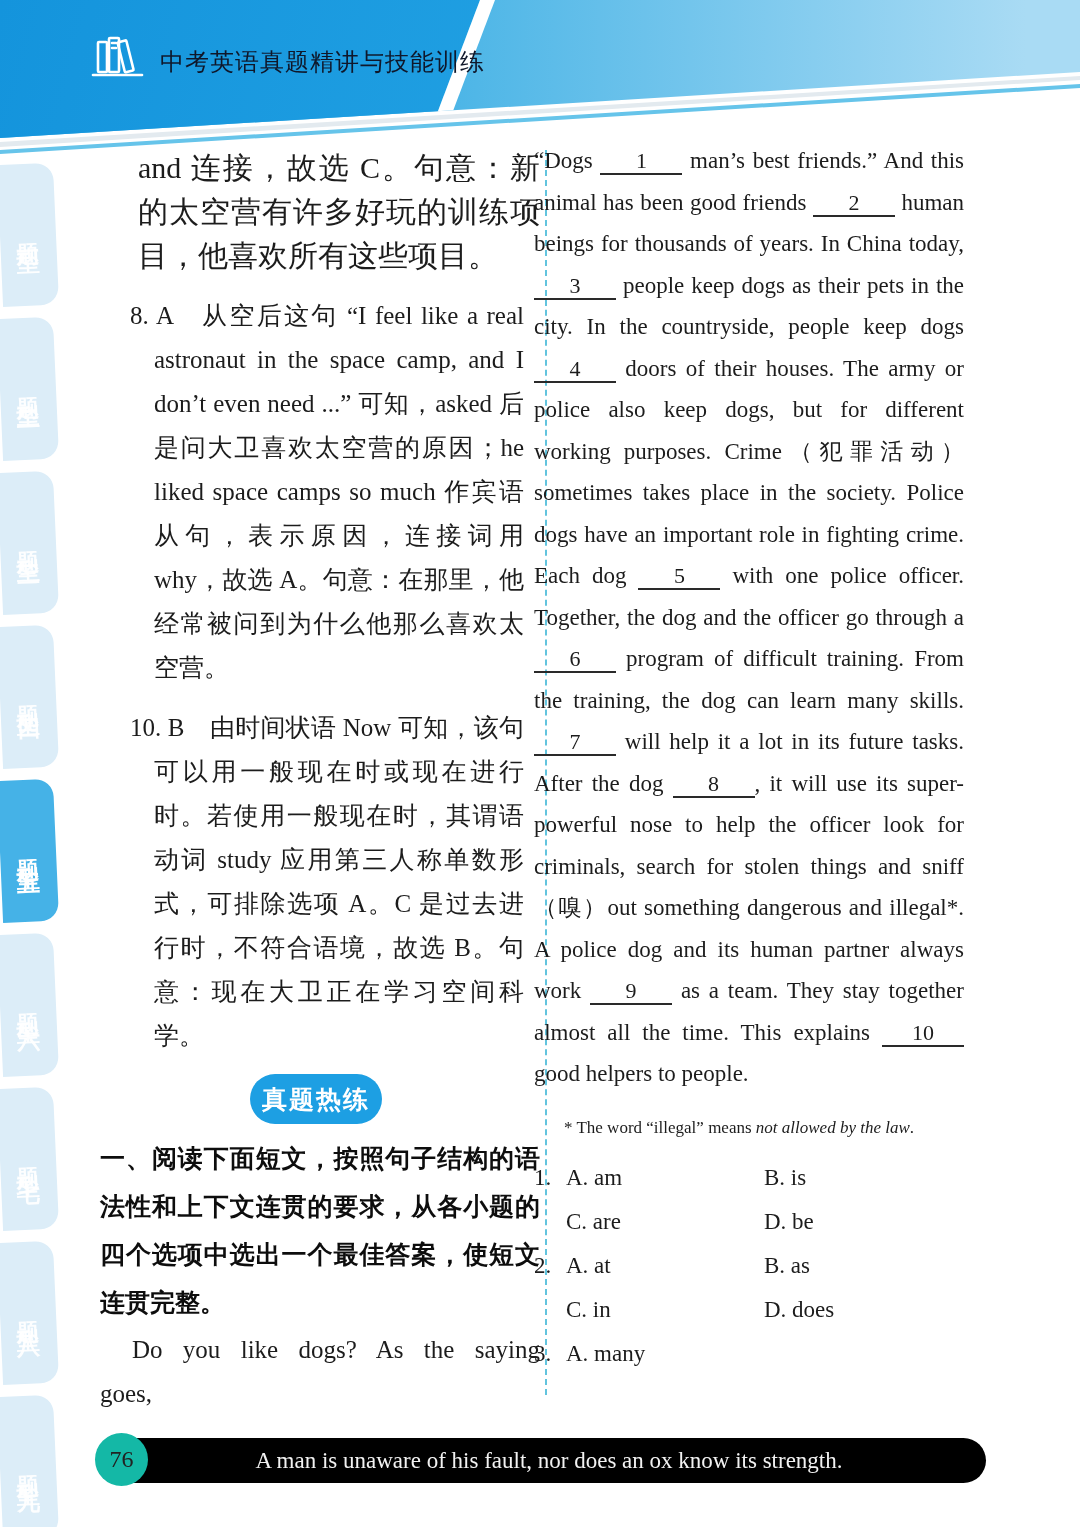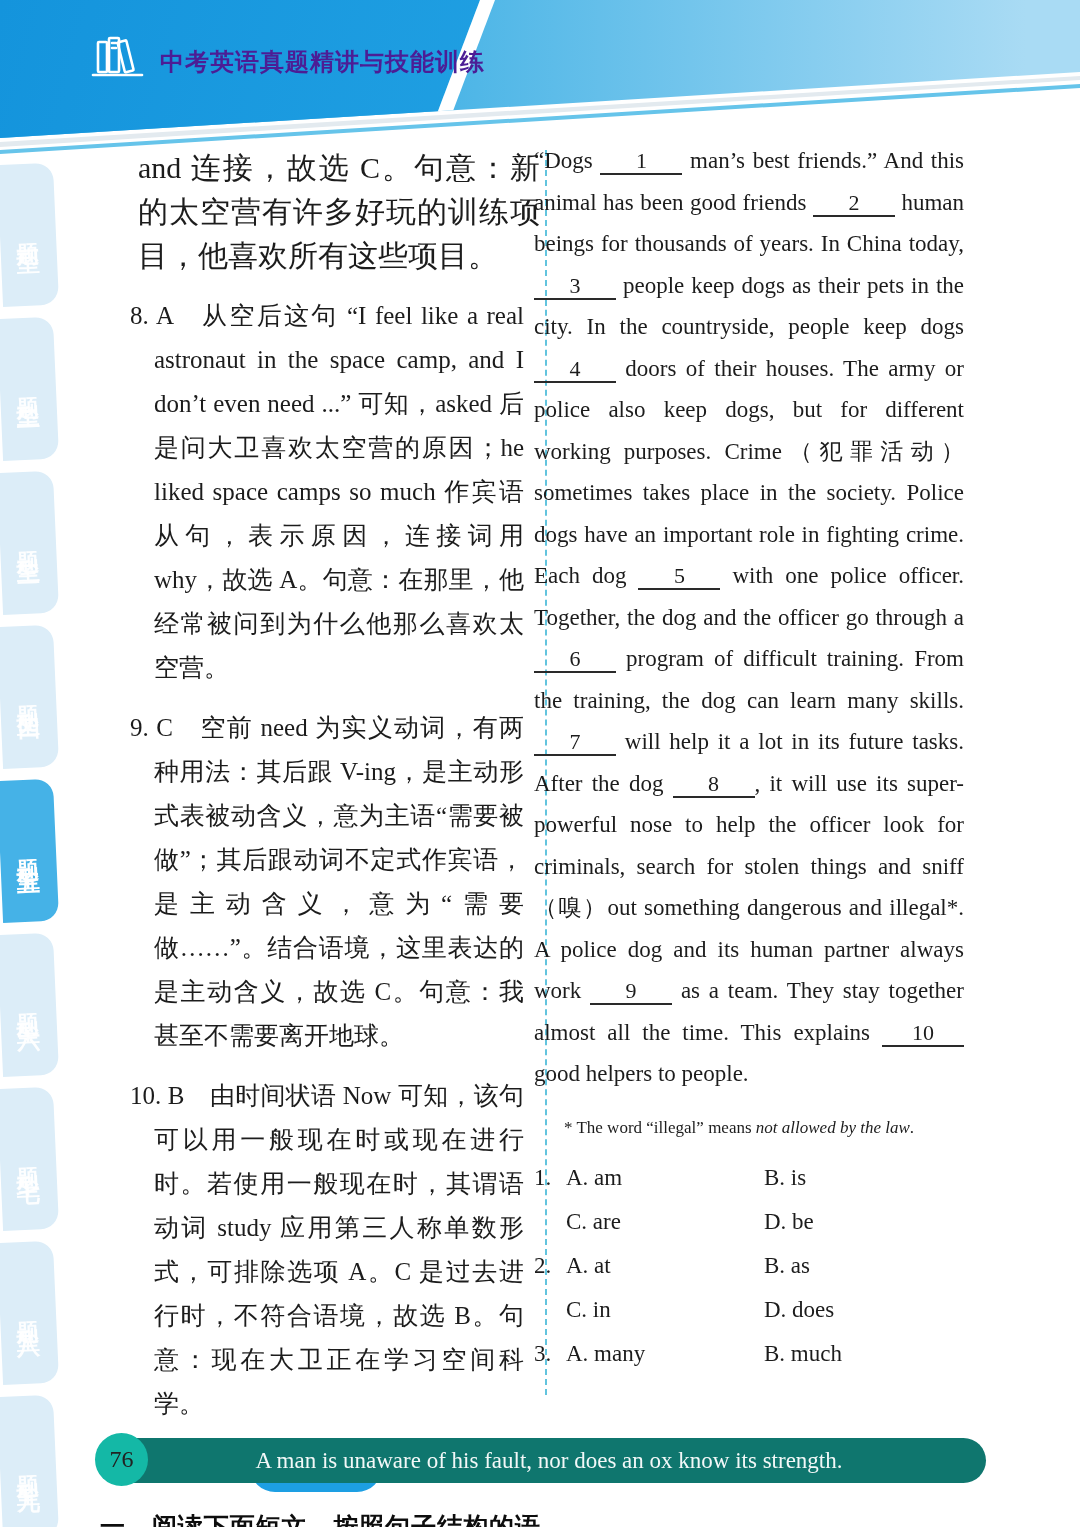--- a/index.html
+++ b/index.html
@@ -14,22 +14,22 @@
     background:linear-gradient(to right,#49b4e6 40%,#a9dbf4 95%);}
   .header-dark{position:absolute;top:0;left:0;width:1080px;height:140px;
     background:linear-gradient(105deg,#1494dc,#2aa9e7 90%);
     clip-path:polygon(0 0,480px 0,427px 140px,0 140px);}
   .header-slash{position:absolute;top:0;left:0;width:1080px;height:140px;background:#ffffff;
     clip-path:polygon(480px 0,495px 0,442px 140px,427px 140px);}
   .header-shadow{position:absolute;top:0;left:0;width:1080px;height:160px;background:#e3eaef;
     clip-path:polygon(0 142px,1080px 76px,1080px 80px,0 147px);}
   .header-line{position:absolute;top:0;left:0;width:1080px;height:160px;background:#66c4ea;
     clip-path:polygon(0 150px,1080px 84px,1080px 88px,0 154px);}
-  .brand{position:absolute;left:160px;top:46px;color:#4c1d95;
-    font-family:"Liberation Sans",sans-serif;font-weight:bold;font-size:24px;letter-spacing:1px;z-index:3;}
+  .brand{position:absolute;left:160px;top:46px;color:#0f172a;
+    font-family:"Liberation Sans",sans-serif;font-weight:normal;font-size:24px;letter-spacing:1px;z-index:3;}
   .brand-icon{position:absolute;left:90px;top:34px;z-index:3;}
   
   .tab{position:absolute;left:0;width:56px;height:142px;border-radius:0 18px 18px 0;
     display:flex;align-items:center;justify-content:center;
     writing-mode:vertical-rl;letter-spacing:7px;
     font-family:"Liberation Sans",sans-serif;font-weight:bold;font-size:23px;
     background:#dcedf8;color:rgba(255,255,255,.92);
     transform:rotate(-2.5deg);transform-origin:left center;}
   .tab.active{background:#45b2e7;color:#ffffff;}
   
@@ -52,21 +52,21 @@
   .blank{display:inline-block;width:82px;border-bottom:2px solid #2a2a2a;
     text-align:center;font-size:22px;line-height:24px;}
   .note{font-size:17px;line-height:41px;margin:12px 0 0 0;text-indent:30px;text-align:justify;}
   .note i{font-family:"Liberation Serif",serif;}
   .options{margin-top:8px;}
   .opt-row{display:flex;font-size:23px;line-height:44px;}
   .opt-num{width:32px;}
   .opt-left{width:198px;}
   .opt-right{flex:1;}
   
-  .footer-bar{position:absolute;left:112px;top:1438px;width:874px;height:45px;background:#0f766e;
+  .footer-bar{position:absolute;left:112px;top:1438px;width:874px;height:45px;background:#000000;
     border-radius:24px;color:rgba(255,255,255,.95);font-size:23px;
     display:flex;align-items:center;justify-content:center;z-index:1;}
   .page-circle{position:absolute;left:95px;top:1433px;width:53px;height:53px;border-radius:50%;
     background:#14b8a6;color:#222;font-size:24px;display:flex;align-items:center;justify-content:center;z-index:2;}
 </style>
 </head>
 <body>
 
 <div class="header-shadow"></div>
 <div class="header-line"></div>
@@ -100,21 +100,20 @@
     <div class="tab" style="top: 1243px;">题型八</div>
     <div class="tab" style="top: 1397px;">题型九</div>
   </div>
 
 <div class="divider"></div>
 
 <div class="left-col">
   <p class="cont">and 连接，故选 C。句意：新的太空营有许多好玩的训练项目，他喜欢所有这些项目。</p>
   <div id="answer-items">
       <p class="item">8. A　从空后这句 “I feel like a real astronaut in the space camp, and I don’t even need ...” 可知，asked 后是问大卫喜欢太空营的原因；he liked space camps so much 作宾语从句，表示原因，连接词用 why，故选 A。句意：在那里，他经常被问到为什么他那么喜欢太空营。</p>
-      <p class="item">9. C　空前 need 为实义动词，有两种用法：其后跟 V-ing，是主动形式表被动含义，意为主语“需要被做”；其后跟动词不定式作宾语，是主动含义，意为“需要做……”。结合语境，这里表达的是主动含义，故选 C。句意：我甚至不需要离开地球。</p>
       <p class="item">10. B　由时间状语 Now 可知，该句可以用一般现在时或现在进行时。若使用一般现在时，其谓语动词 study 应用第三人称单数形式，可排除选项 A。C 是过去进行时，不符合语境，故选 B。句意：现在大卫正在学习空间科学。</p>
     </div>
   <div class="badge">真题热练</div>
   <p class="intro">一、阅读下面短文，按照句子结构的语法性和上下文连贯的要求，从各小题的四个选项中选出一个最佳答案，使短文连贯完整。</p>
   <p class="pstart">Do you like dogs? As the saying goes,</p>
 </div>
 
 <div class="right-col">
   <p class="passage" id="passage">“Dogs <span class="blank">1</span> man’s best friends.” And this animal has been good friends <span class="blank">2</span> human beings for thousands of years. In China today, <span class="blank">3</span> people keep dogs as their pets in the city. In the countryside, people keep dogs <span class="blank">4</span> doors of their houses. The army or police also keep dogs, but for different working purposes. Crime（犯罪活动）sometimes takes place in the society. Police dogs have an important role in fighting crime. Each dog <span class="blank">5</span> with one police officer. Together, the dog and the officer go through a <span class="blank">6</span> program of difficult training. From the training, the dog can learn many skills. <span class="blank">7</span> will help it a lot in its future tasks. After the dog <span class="blank">8</span>, it will use its super-powerful nose to help the officer look for criminals, search for stolen things and sniff（嗅）out something dangerous and illegal*. A police dog and its human partner always work <span class="blank">9</span> as a team. They stay together almost all the time. This explains <span class="blank">10</span> good helpers to people.</p>
   <p class="note"><span>* The word “illegal” means </span><i>not allowed by the law</i><span>.</span></p>
@@ -135,21 +134,20 @@
         <span class="opt-right">B. as</span>
       </div>
       <div class="opt-row">
         <span class="opt-num"></span>
         <span class="opt-left">C. in</span>
         <span class="opt-right">D. does</span>
       </div>
       <div class="opt-row">
         <span class="opt-num">3.</span>
         <span class="opt-left">A. many</span>
-        <span class="opt-right">B. much</span>
       </div>
     </div>
 </div>
 
 <div class="footer-bar">
   <span>A man is unaware of his fault, nor does an ox know its strength.</span>
 </div>
 <div class="page-circle">76</div>
 
 </body></html>

